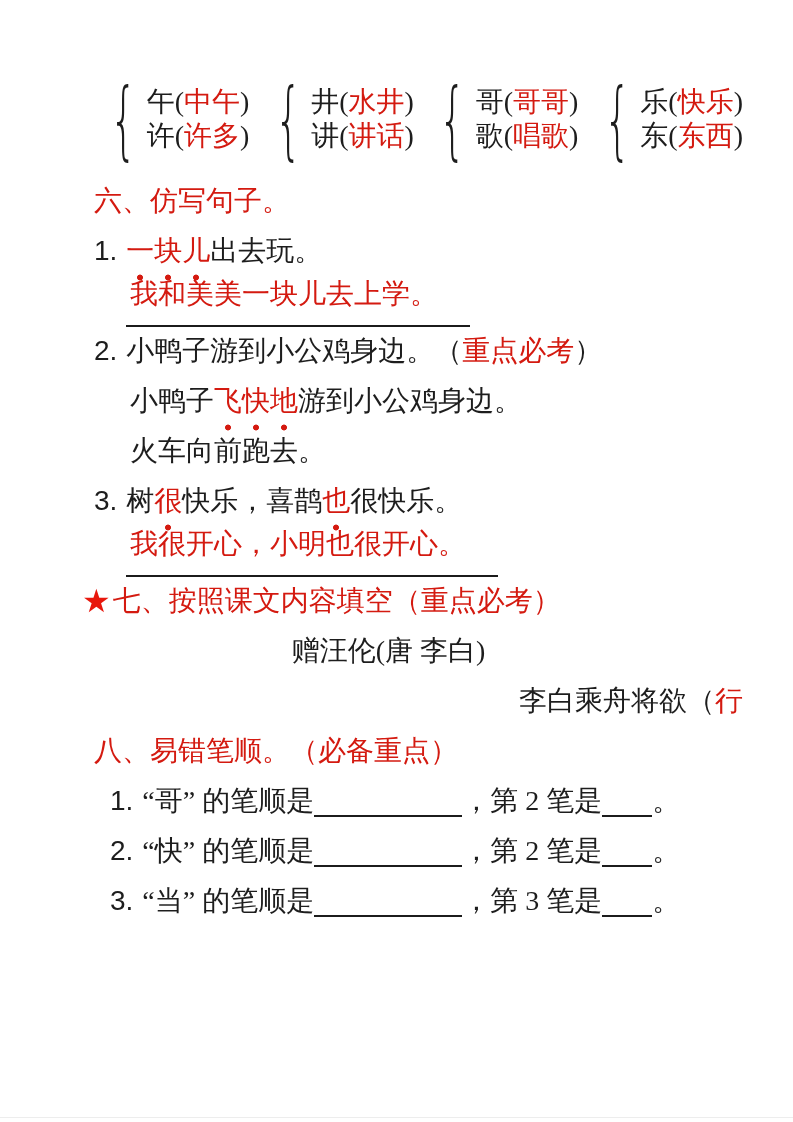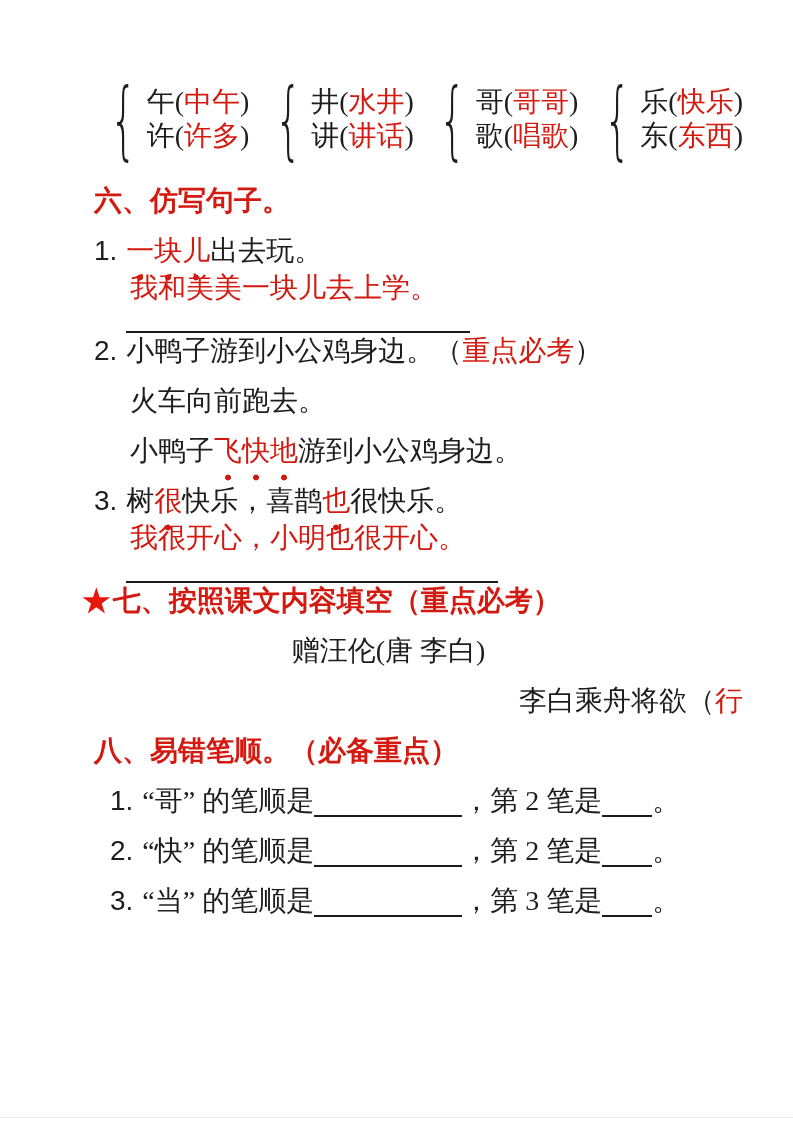--- a/index.html
+++ b/index.html
@@ -39,21 +39,21 @@
   .gcol { display: flex; flex-direction: column; gap: 4px; }
   .grow { line-height: 30px; white-space: nowrap; }
 
   
   .line {
     height: 50px;
     display: flex;
     align-items: center;
     white-space: nowrap;
   }
-  .h { font-weight: bold; font-size: 28px; }
+  .h { font-weight: normal; font-size: 28px; }
   .red { color: #d41a10; }
   .num { margin-right: 9px; font-family: "Liberation Sans", sans-serif; }
   .indent1 { margin-left: 36px; }
   .indent2 { margin-left: 16px; }
   .poem { margin-left: 52px; justify-content: flex-end; }
   .poem-title {
     height: 50px;
     display: flex;
     align-items: center;
     justify-content: center;
@@ -68,21 +68,21 @@
     background-size: 1em 7px;
     background-repeat: repeat-x;
     background-position: left bottom;
   }
 
   
   .answer {
     color: #d41a10;
     display: inline-block;
     border-bottom: 2.5px solid #1b1b1b;
-    padding: 0 32px 24px 4px;
+    padding: 0 32px 12px 4px;
     margin-left: -4px;
   }
 
   
   .star {
     color: #e8170c;
     font-size: 32px;
     margin-right: 2px;
     margin-left: -12px;
     line-height: 1;
@@ -152,26 +152,26 @@
       <span class="answer">我和美美一块儿去上学。</span>
     </div>
 
     <div class="line">
       <span class="num">2.</span>
       <span>小鸭子游到小公鸡身边。（</span>
         <span class="red">重点必考</span>
         <span>）</span>
     </div>
     <div class="line indent1">
-      <span>火车向前跑去。</span>
-    </div>
-    <div class="line indent1">
       <span>小鸭子</span>
         <span class="red dots">飞快地</span>
         <span>游到小公鸡身边。</span>
+    </div>
+    <div class="line indent1">
+      <span>火车向前跑去。</span>
     </div>
 
     <div class="line">
       <span class="num">3.</span>
       <span>树</span>
         <span class="red dots">很</span>
         <span>快乐，喜鹊</span>
         <span class="red dots">也</span>
         <span>很快乐。</span>
     </div>

